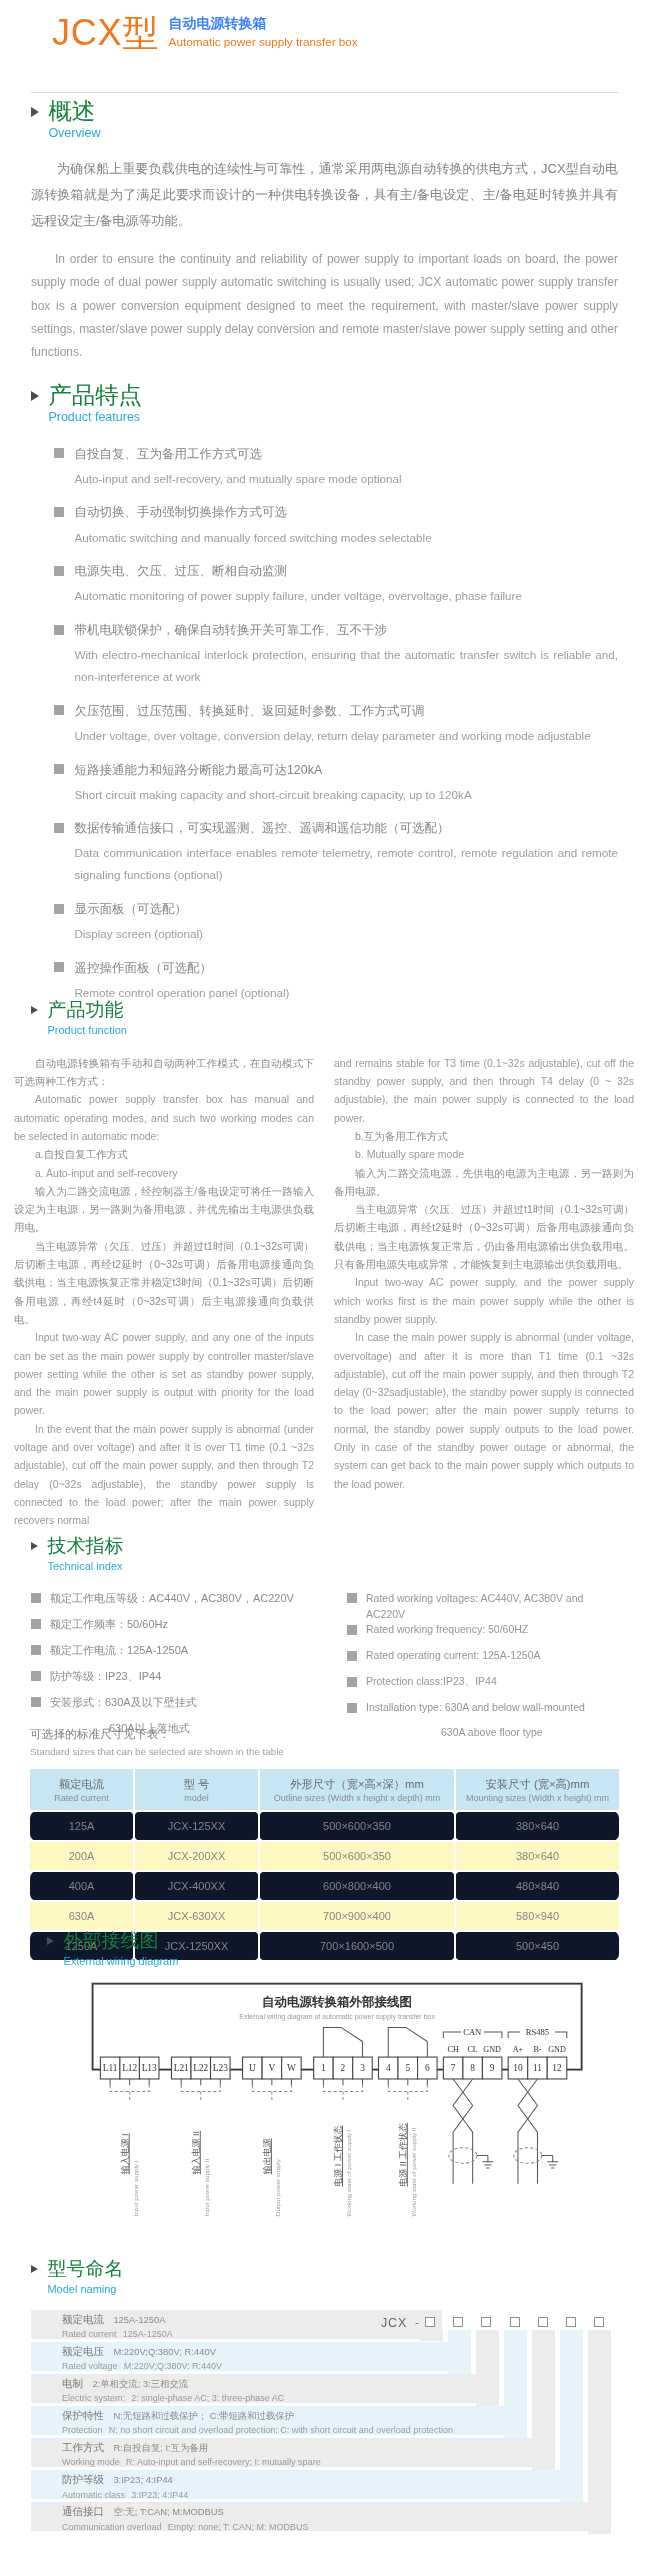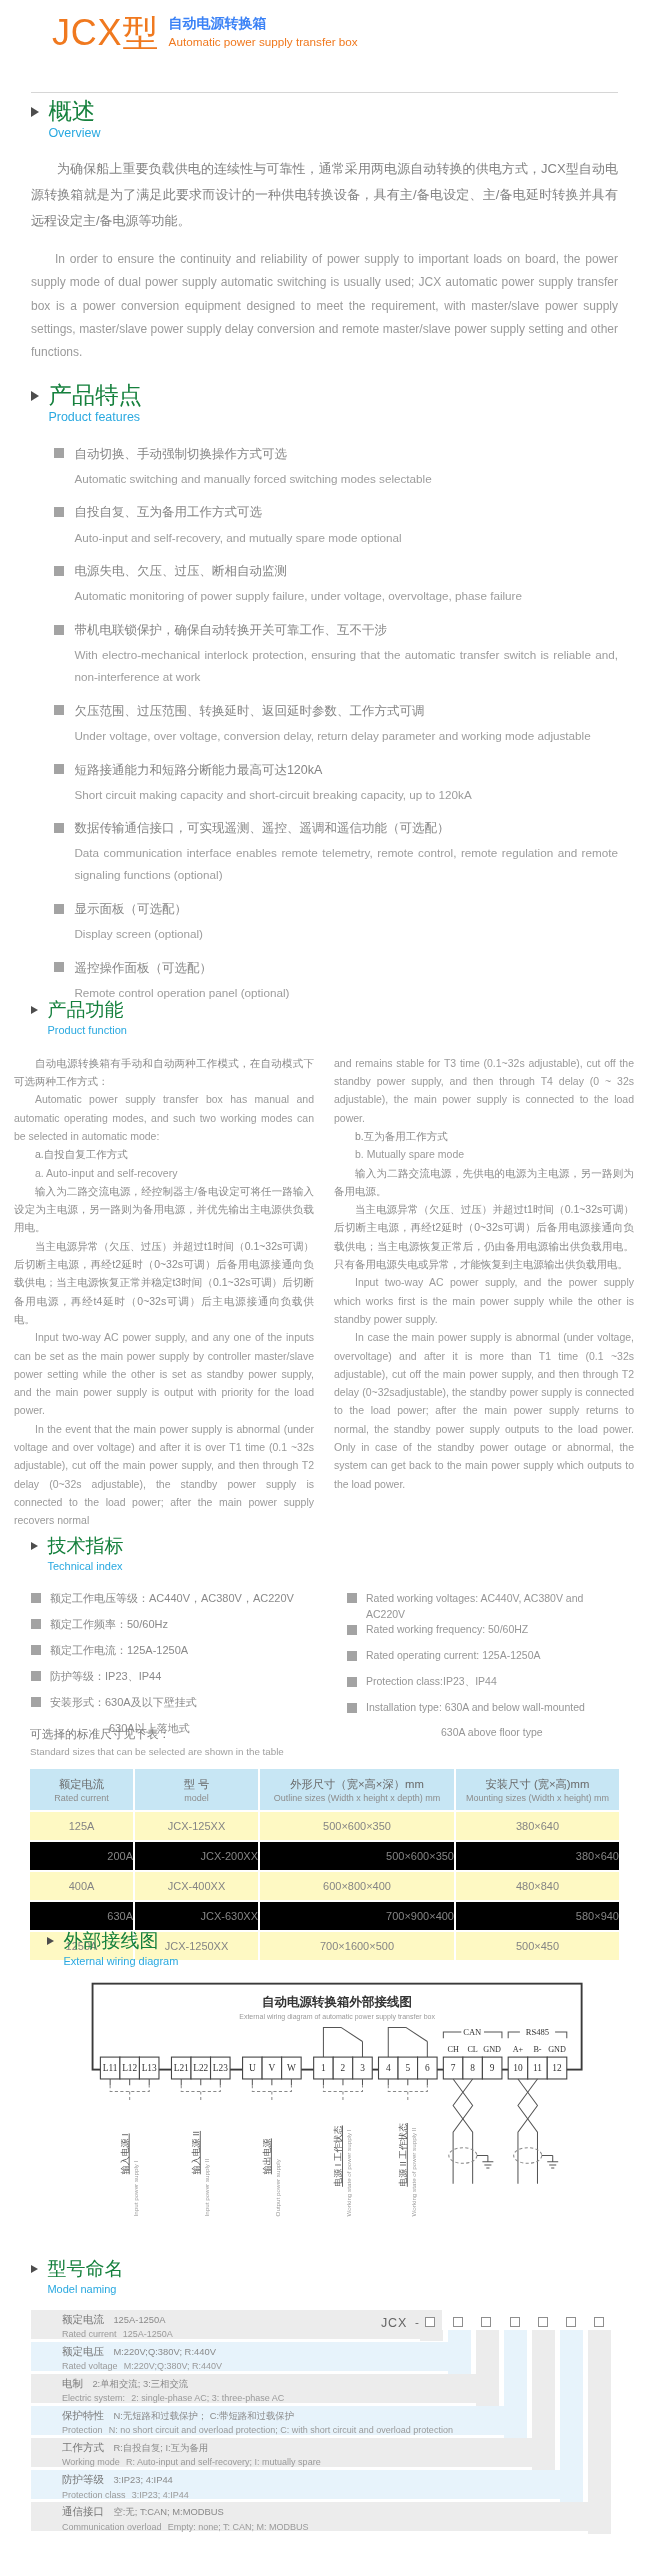--- a/index.html
+++ b/index.html
@@ -55,22 +55,22 @@
 
   
   .intro-cn { font-size:11.7px; color:#7d7d7d; }
   .intro-en { font-size:9.8px; color:#9f9f9f; margin-top:3.9px; }
   table.size { margin-top:12.5px; border-collapse:collapse; width:589px; table-layout:fixed; }
   table.size th { background:#c7e6f4; height:42px; text-align:center; vertical-align:middle;
                   border-right:2.3px solid #fff; border-bottom:2.3px solid #fff; font-weight:normal; }
   table.size th:last-child, table.size td:last-child { border-right:none; }
   table.size td { height:30px; text-align:center; vertical-align:middle; font-size:11px; color:#858585;
                   border-right:2.3px solid #fff; border-bottom:2.3px solid #fff; }
-  table.size tr.odd td { background:#fef9c3; }
-  table.size tr.even td { background:#000000;text-align:right; }
+  table.size tr.odd td { background:#0f172a;border-radius:7px; }
+  table.size tr.even td { background:#fef9c3; }
   .thcn { font-size:11.3px; color:#696969; }
   .then { font-size:9px; color:#8d8d8d; margin-top:1.6px; }
 
   
   .wire-wrap { margin:12.5px 0 0 44px; }
   .tl { stroke:#555; fill:none; stroke-width:1.3; }
   .tl.dash { stroke-dasharray:4,3; stroke:#888; }
   .tbox { fill:#fff; stroke:#444; stroke-width:1.4; }
   .outer { fill:none; stroke:#3a3a3a; stroke-width:2.4; }
   .wt-cn { font-family:"Liberation Serif","DejaVu Serif",serif; font-size:16px; font-weight:bold; fill:#333; text-anchor:middle; }
@@ -127,27 +127,27 @@
     <div class="sec-head">
       <span class="tri"></span>
       <div>
         <div class="hcn">产品特点</div>
         <div class="hen">Product features</div>
       </div>
     </div>
     <div class="feat-list">
       <div class="feat">
           <span class="sq"></span>
+          <div class="fcn">自投自复、互为备用工作方式可选</div>
+          <div class="fen">Auto-input and self-recovery, and mutually spare mode optional</div>
+        </div>
+      <div class="feat">
+          <span class="sq"></span>
           <div class="fcn">自动切换、手动强制切换操作方式可选</div>
           <div class="fen">Automatic switching and manually forced switching modes selectable</div>
-        </div>
-      <div class="feat">
-          <span class="sq"></span>
-          <div class="fcn">自投自复、互为备用工作方式可选</div>
-          <div class="fen">Auto-input and self-recovery, and mutually spare mode optional</div>
         </div>
       <div class="feat">
           <span class="sq"></span>
           <div class="fcn">电源失电、欠压、过压、断相自动监测</div>
           <div class="fen">Automatic monitoring of power supply failure, under voltage, overvoltage, phase failure</div>
         </div>
       <div class="feat">
           <span class="sq"></span>
           <div class="fcn">带机电联锁保护，确保自动转换开关可靠工作、互不干涉</div>
           <div class="fen">With electro-mechanical interlock protection, ensuring that the automatic transfer switch is reliable and, non-interference at work</div>
@@ -471,21 +471,21 @@
       <div class="nrow b" style="width:496px;">
         <div class="l1"><span>保护特性</span><span class="ndet">N:无短路和过载保护； C:带短路和过载保护</span></div>
         <div class="l2"><span>Protection</span><span class="ndet2">N: no short circuit and overload protection; C: with short circuit and overload protection</span></div>
       </div>
       <div class="nrow g" style="width:524px;">
         <div class="l1"><span>工作方式</span><span class="ndet">R:自投自复; I:互为备用</span></div>
         <div class="l2"><span>Working mode</span><span class="ndet2">R: Auto-input and self-recovery; I: mutually spare</span></div>
       </div>
       <div class="nrow b" style="width:552px;">
         <div class="l1"><span>防护等级</span><span class="ndet">3:IP23; 4:IP44</span></div>
-        <div class="l2"><span>Protection class</span><span class="ndet2">3:IP23; 4:IP44</span></div>
+        <div class="l2"><span>Automatic class</span><span class="ndet2">3:IP23; 4:IP44</span></div>
       </div>
       <div class="nrow g" style="width:580px;">
         <div class="l1"><span>通信接口</span><span class="ndet">空:无; T:CAN; M:MODBUS</span></div>
         <div class="l2"><span>Communication overload</span><span class="ndet2">Empty: none; T: CAN; M: MODBUS</span></div>
       </div>
     </div>
   </div>
 
 </div>
 

